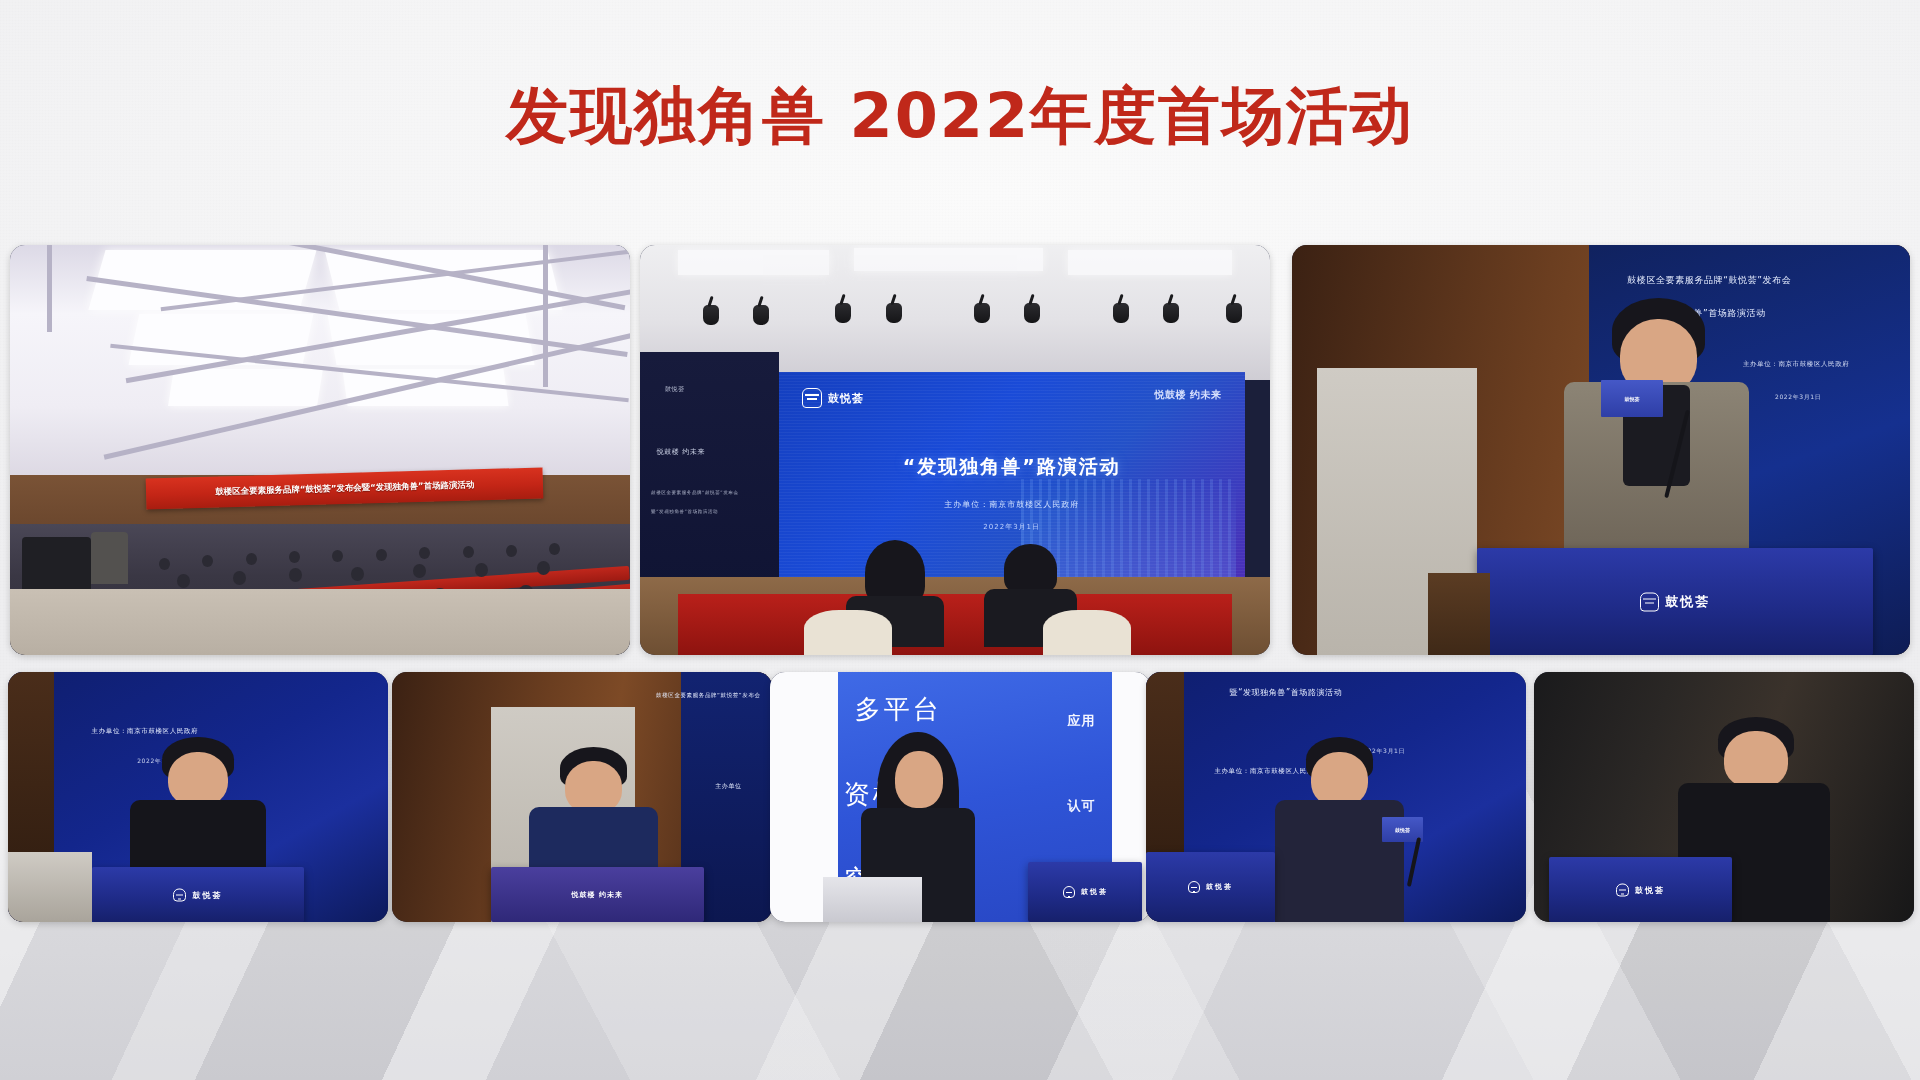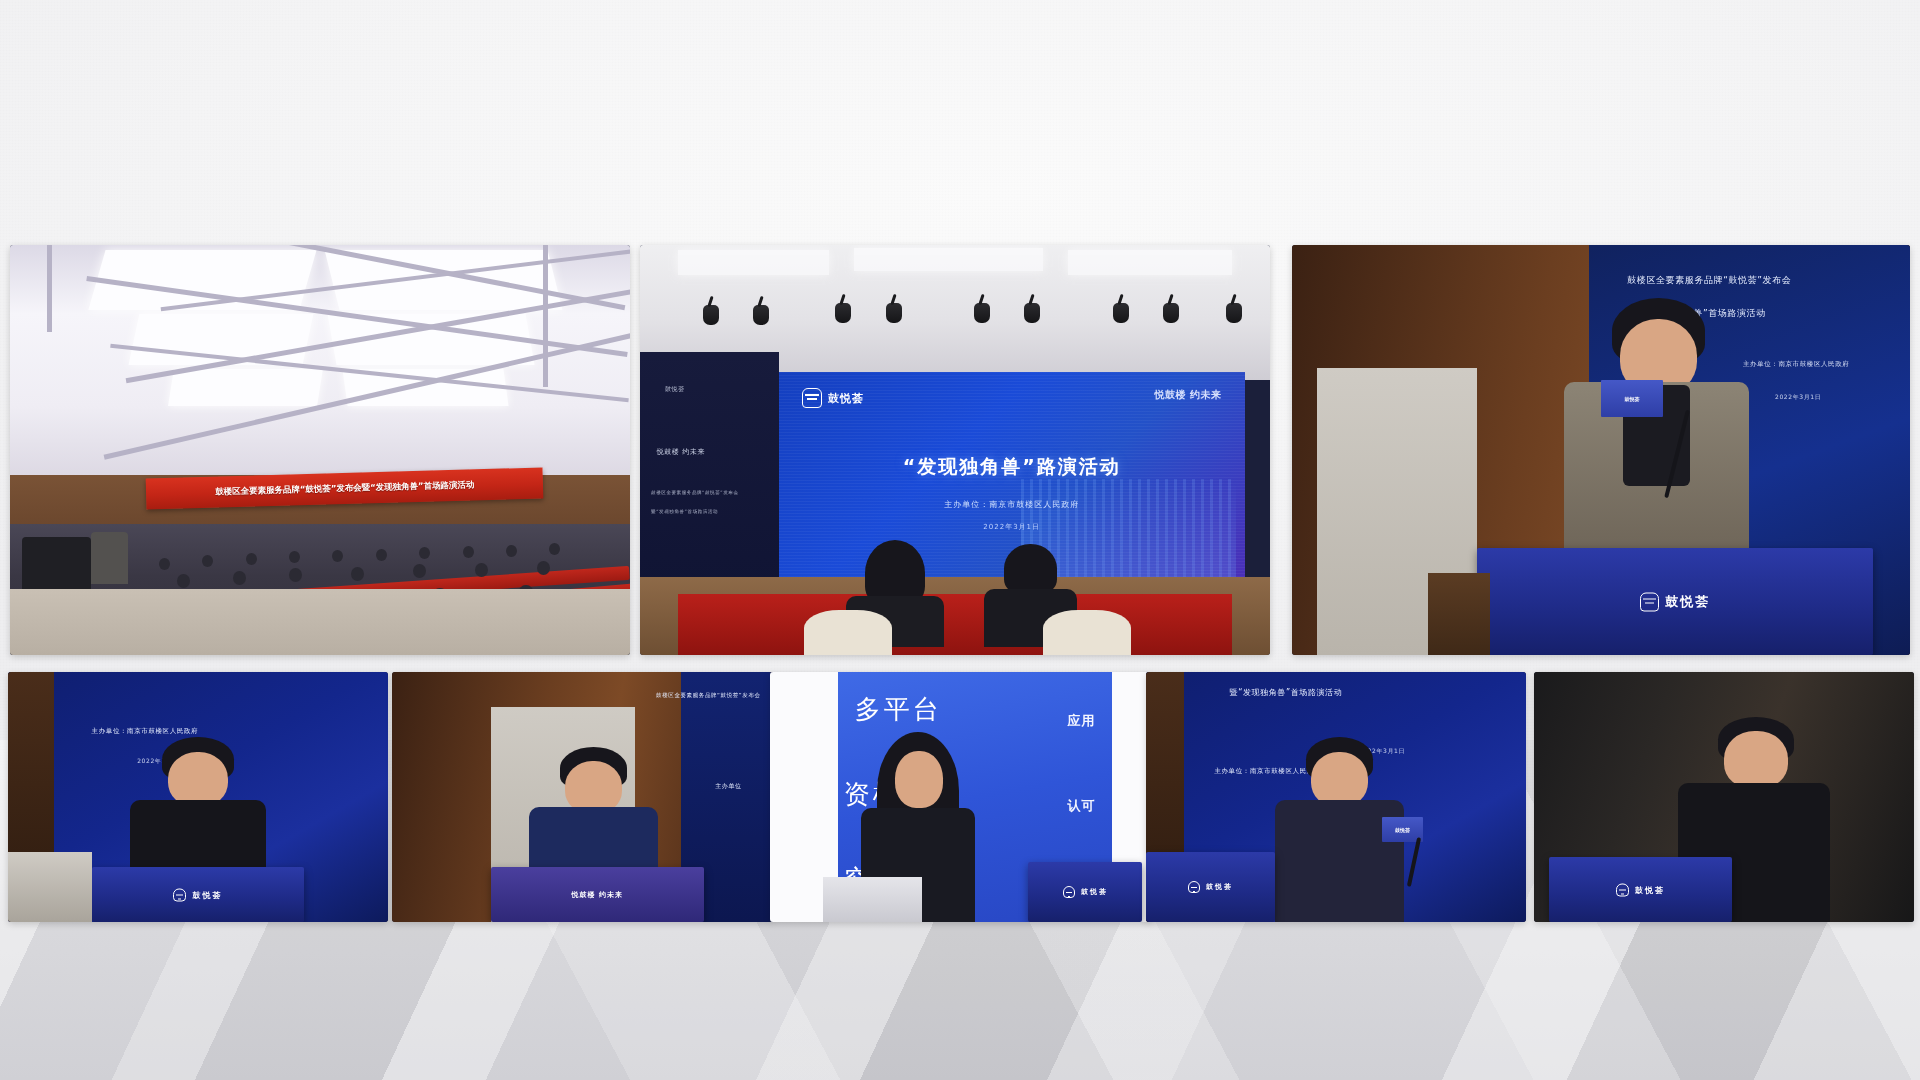--- a/index.html
+++ b/index.html
@@ -44,21 +44,21 @@
   .title{
     display:inline-block;
     font-family:"DejaVu Sans","Liberation Sans",sans-serif;
     font-size:62px;line-height:1.1;font-weight:700;letter-spacing:2px;
     color:#c0281a;white-space:nowrap;
   }
 
   
   .gallery{position:absolute;left:0;top:0;width:1920px;height:1080px;z-index:4;}
   .photo{
-    position:absolute;overflow:hidden;border-radius:3px;
+    position:absolute;overflow:hidden;border-radius:15px;
     box-shadow:0 2px 7px rgba(0,0,0,.18);
     background:#1b1f3a;
   }
   .photo .inner{position:absolute;inset:0;overflow:hidden;}
 
   
   #ph-hall{left:10px;top:245px;width:620px;height:410px;}
   #ph-stage{left:640px;top:245px;width:630px;height:410px;}
   #ph-speaker{left:1292px;top:245px;width:618px;height:410px;}
 
@@ -245,20 +245,23 @@
   }
   .door{
     position:absolute;background:linear-gradient(180deg,#cfcbc4 0%,#b9b4ab 100%);
   }
 </style>
 </head>
 <body>
 
 <div class="page">
 
+  <div class="title-wrap">
+    <div class="title">发现独角兽 2022年度首场活动</div>
+  </div>
 
   <div class="gallery">
 
     <div class="photo" id="ph-hall">
       <div class="inner">
         <div class="hall-ceiling">
           <div class="hall-panel" style="left:14%;top:2%;width:34%;height:26%;transform:skewX(-16deg);"></div>
           <div class="hall-panel" style="left:52%;top:2%;width:36%;height:26%;transform:skewX(14deg);"></div>
           <div class="hall-panel" style="left:20%;top:30%;width:28%;height:22%;transform:skewX(-12deg);"></div>
           <div class="hall-panel" style="left:52%;top:30%;width:32%;height:22%;transform:skewX(10deg);"></div>

